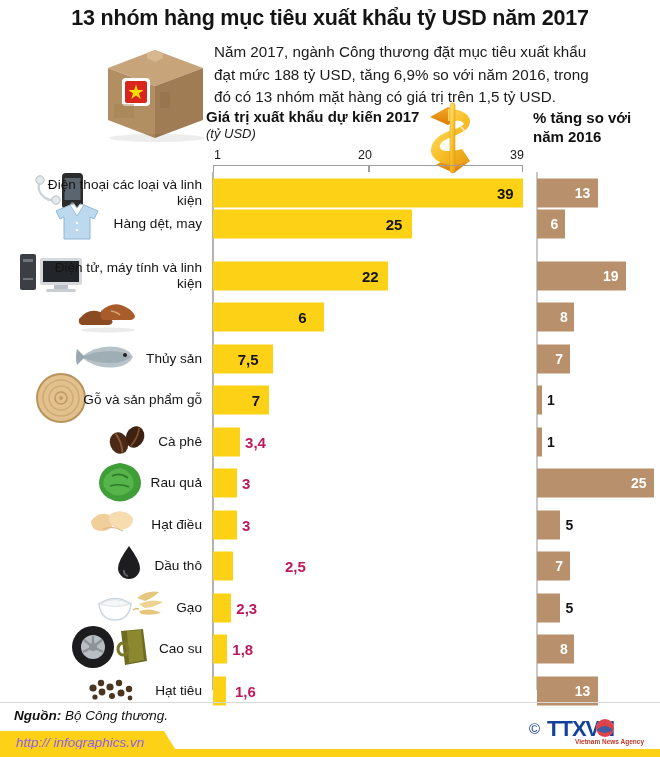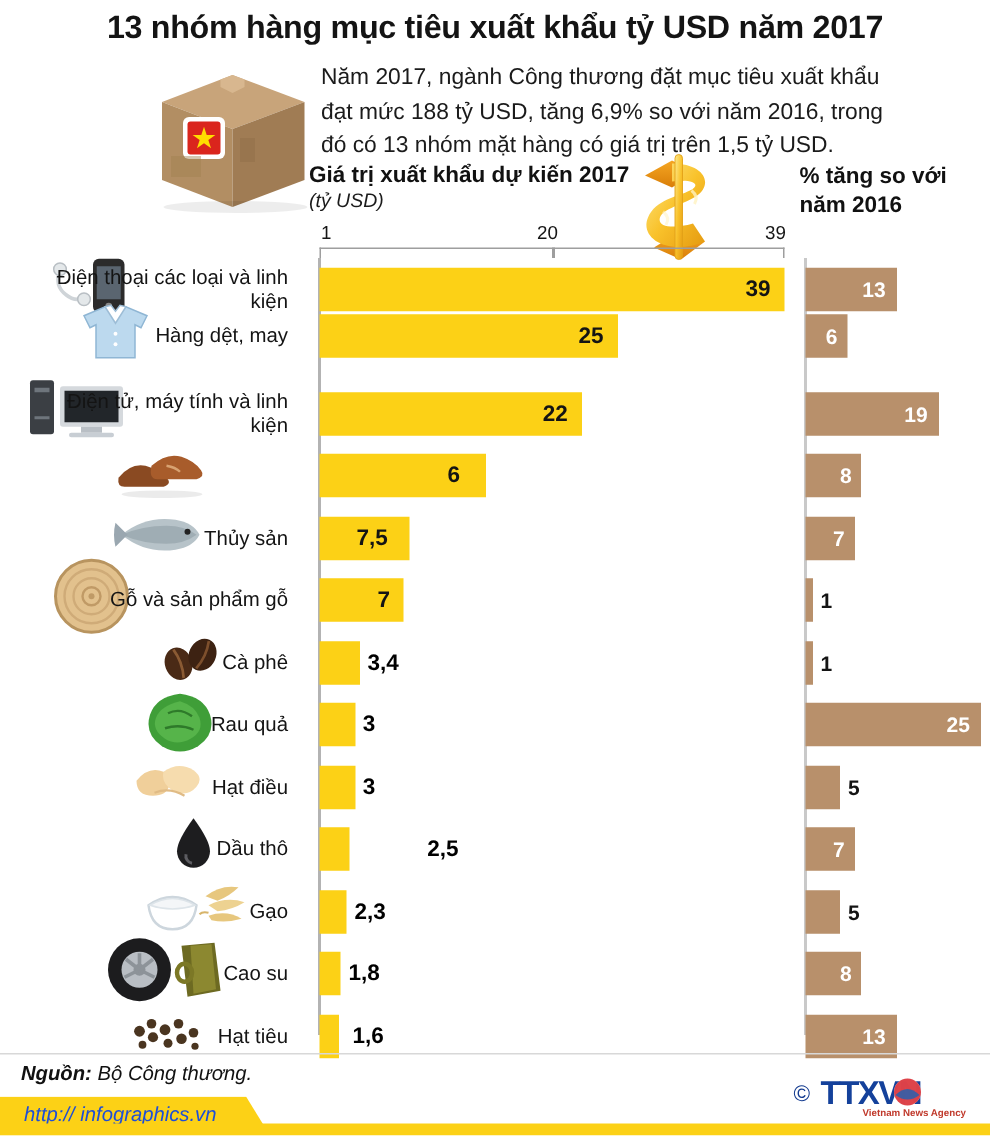--- a/index.html
+++ b/index.html
@@ -68,34 +68,34 @@
   .axis-baseline-right{
     position:absolute;left:536px;top:172px;width:1.6px;height:518px;background:#c9c9c9;
   }
 
   
   .row{position:absolute;left:0;width:660px;height:41.5px;}
 
   .cat-label{
     position:absolute;right:0;top:50%;transform:translateY(-50%);
     text-align:right;font-size:13.6px;line-height:16px;color:#141414;
-    width:160px;padding-right:20px;
+    width:160px;padding-right:10px;
   }
   .cat-label-wrap{position:absolute;left:40px;top:0;width:172px;height:100%;}
 
   .icon-slot{position:absolute;top:50%;transform:translateY(-50%);}
 
   
   .bar-l{
     position:absolute;left:213px;top:50%;transform:translateY(-50%);
     height:29px;background:#FCD116;
   }
   .val-l{
     position:absolute;top:50%;transform:translateY(-50%);
-    font-size:15px;font-weight:bold;color:#000000;
+    font-size:15px;font-weight:bold;color:#be185d;
   }
   .val-l.inside{color:#141414;}
 
   
   .bar-r{
     position:absolute;left:537px;top:50%;transform:translateY(-50%);
     height:29px;background:#B8906B;
   }
   .val-r{
     position:absolute;top:50%;transform:translateY(-50%);
@@ -110,21 +110,21 @@
   .source{
     position:absolute;left:14px;top:708px;font-size:13.5px;font-style:italic;color:#111;
   }
   .source b{font-style:italic;font-weight:bold;}
   .url-banner{
     position:absolute;left:0;top:731px;height:26px;width:180px;
     background:#FCD116;
     clip-path:polygon(0 0,164px 0,180px 26px,0 26px);
   }
   .url-text{
-    position:absolute;left:16px;top:735px;font-size:13.5px;font-style:italic;color:#1d4ed8;
+    position:absolute;left:16px;top:735px;font-size:13.5px;font-style:italic;color:#8b5cf6;
   }
   .bottom-bar{
     position:absolute;left:0;top:749px;width:660px;height:8px;background:#FCD116;
   }
   .logo{position:absolute;left:527px;top:712px;width:124px;height:34px;}
 </style>
 </head>
 <body>
 
 <div id="root">

